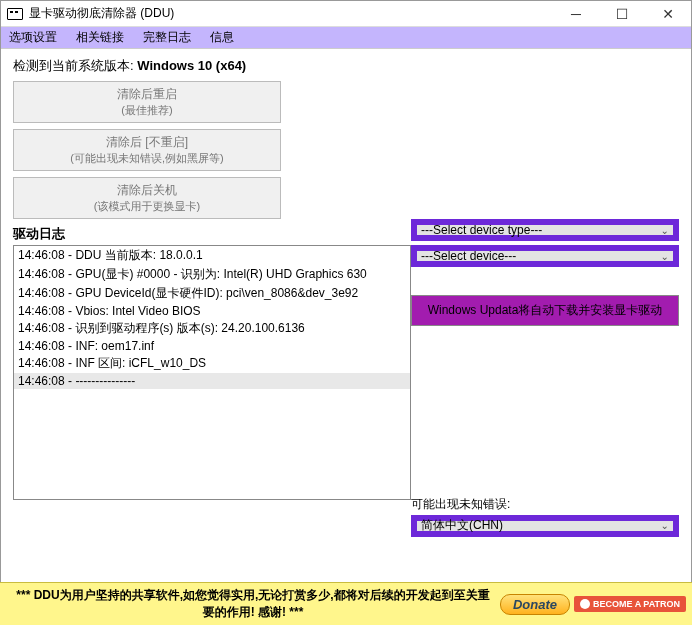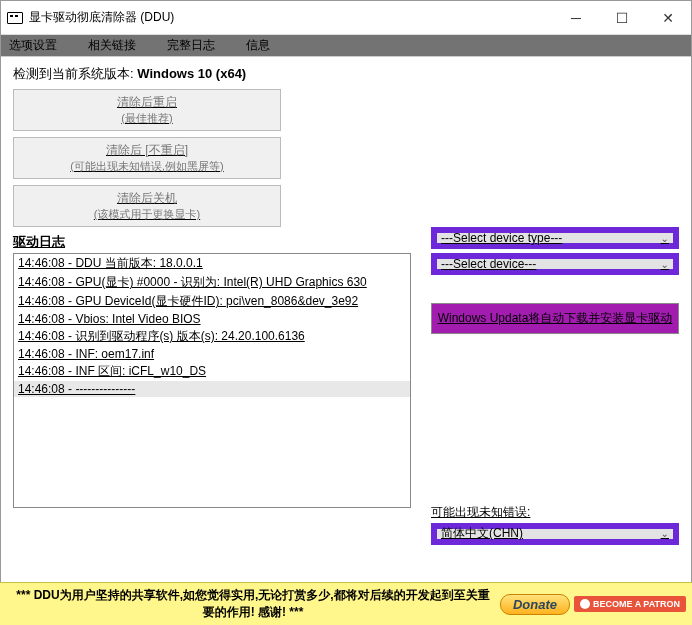--- a/index.html
+++ b/index.html
@@ -1,35 +1,35 @@
 <!DOCTYPE html>
 <html><head>
 <meta charset="utf-8">
 <style>
 * { box-sizing: border-box; margin: 0; padding: 0; font-family: "Microsoft YaHei", "Segoe UI", sans-serif; }
 body { background: #fff; width: 692px; height: 625px; overflow: hidden; border: 1px solid #999; }
 
-.titlebar { height: 34px; display: flex; align-items: center; padding-left: 6px; border-bottom: 1px solid #ddd; }
+.titlebar { height: 26px; display: flex; align-items: center; padding-left: 6px; border-bottom: 1px solid #ddd; }
 .titlebar .app-icon { width: 16px; height: 12px; border: 1.5px solid #000; border-radius: 1px; margin-right: 6px; position: relative; }
 .titlebar .app-icon::before { content:""; position:absolute; left:2px; top:2px; width:3px; height:2px; background:#000; box-shadow: 5px 0 0 #000; }
 .titlebar .title { font-size: 12px; flex: 1; }
 .titlebar .win-btn { width: 46px; height: 30px; display:flex; align-items:center; justify-content:center; font-size: 14px; color:#333; }
 
-.menubar { height: 22px; background: #737373; display:flex; align-items:center; padding: 0 4px; gap: 23px; font-size: 12px; border-bottom: 1px solid #ccc; }
+.menubar { height: 22px; background: #c4b5fd; display:flex; align-items:center; padding: 0 4px; gap: 11px; font-size: 12px; border-bottom: 1px solid #ccc; }
 .menubar .menu-item { padding: 2px 4px; }
 
 .content { padding: 8px 12px 6px 12px; position: relative; }
 
 .sysver { font-size: 13px; margin-bottom: 6px; }
 .sysver .bold { font-weight: bold; }
 
 .big-btn { width: 268px; height: 42px; background: #f0f0f0; border: 1px solid #bbb; margin-bottom: 6px; display:flex; flex-direction:column; align-items:center; justify-content:center; font-size: 12px; color:#777; cursor:default; }
 .big-btn .sub { font-size: 11px; }
 
-.columns { display:flex; gap: 20px; text-decoration: underline; }
+.columns { display:flex; gap: 0; }
 .left { width: 398px; }
 .right { flex:1; }
 
 .log-header { font-size: 13px; font-weight: bold; margin-top: 2px; margin-bottom: 2px; }
 .log-box { border: 1px solid #888; height: 255px; font-size: 12px; overflow:auto; }
 .log-row { padding: 1px 4px; border-bottom: 0; }
 .log-row.last { background: #e8e8e8; }
 
 .right-spacer { height: 138px; }
 .select { width: 100%; height: 22px; background:#e3e3e3; border:6px solid #6d28d9; font-size:12px; padding: 1px 4px; display:flex; align-items:center; justify-content:space-between; margin-bottom:4px; }

